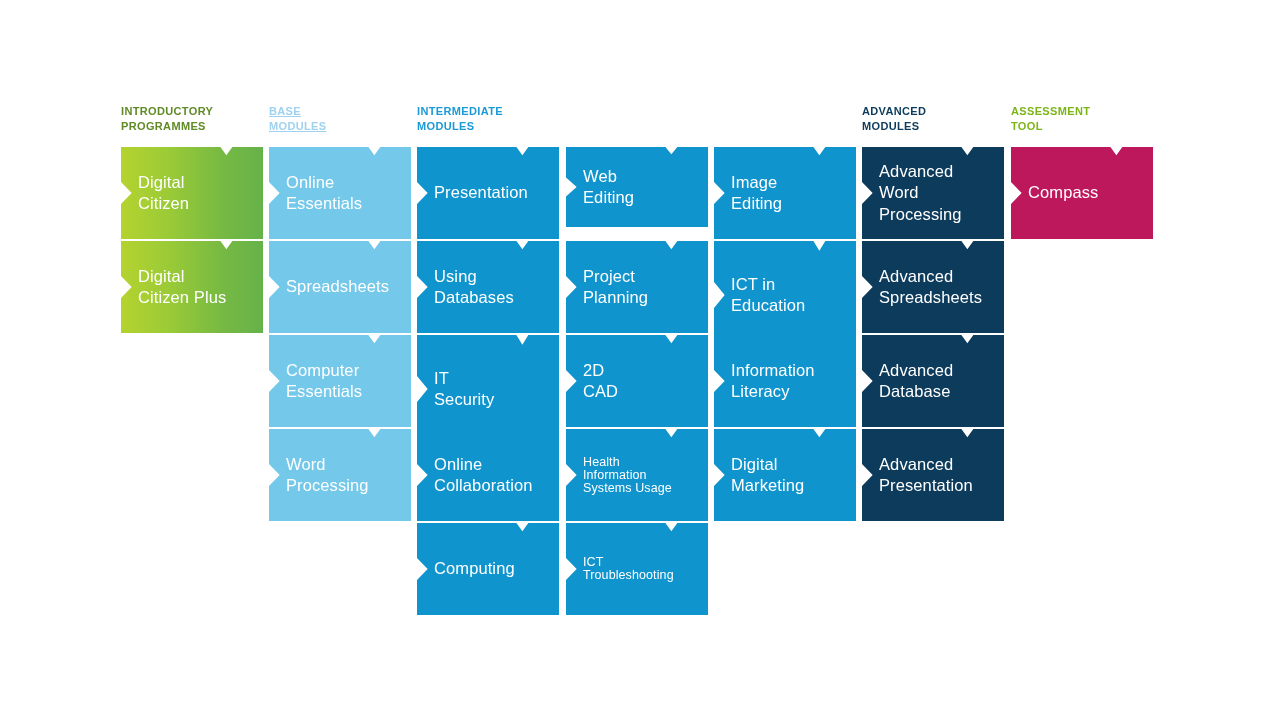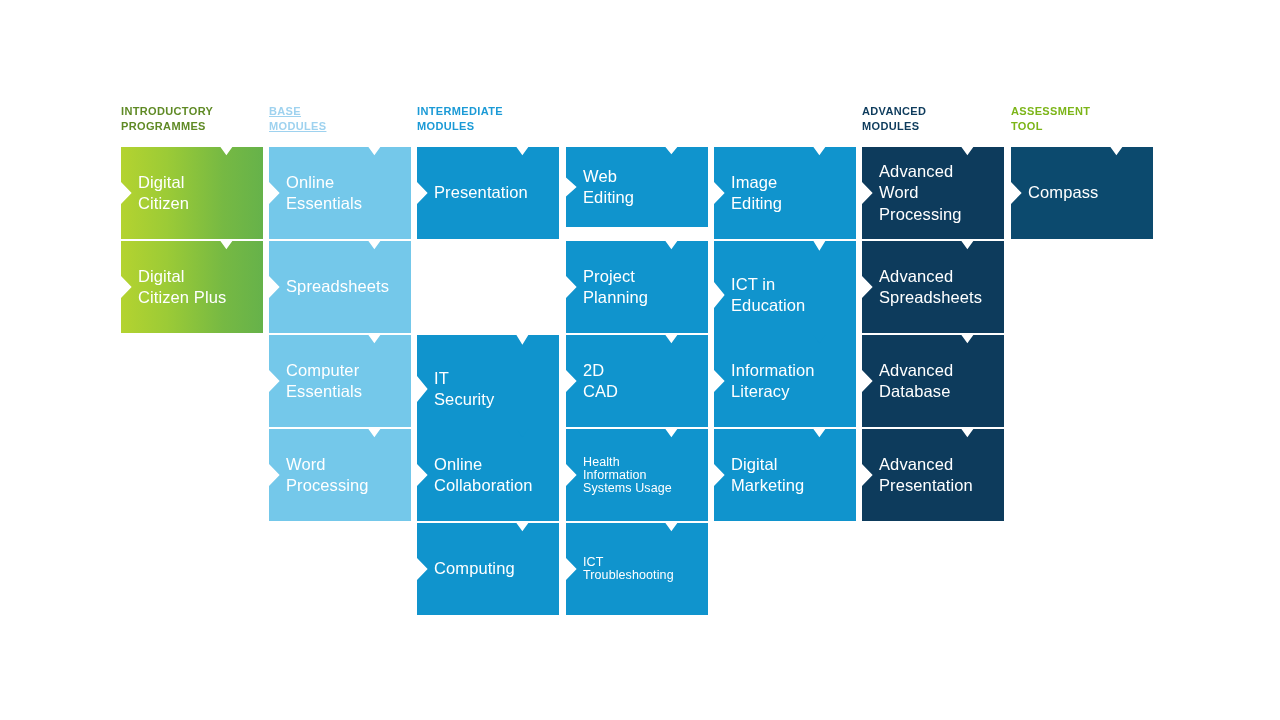--- a/index.html
+++ b/index.html
@@ -48,21 +48,21 @@
     color:#ffffff;
     font-size:16.5px;
     line-height:21.5px;
     white-space:pre-line;
     letter-spacing:.1px;
   }
   .tile.small .label{ font-size:12.5px; line-height:13px; }
 
   
   .t-green   { background:linear-gradient(90deg,#b4d330 0%,#9ccb36 32%,#76b943 72%,#66b24a 100%); }
-  .t-solid-green{ background:#0c4a6e; }
+  .t-solid-green{ background:#be185d; }
   .t-lblue   { background:#74c8ea; }
   .t-mblue   { background:#1094cd; }
   .t-navy    { background:#0d3b5c; }
 </style>
 </head>
 <body>
 
 <div id="stage">
     <div class="col-head" style="left: 121px; top: 104px; width: 202px; color: rgb(95, 138, 37);">INTRODUCTORY
 PROGRAMMES</div>
@@ -88,20 +88,24 @@
 Essentials</span>
     </div>
     <div class="tile t-lblue" style="left: 269px; top: 429px; width: 142px; height: 92px; z-index: 19;">
       <span class="label">Word
 Processing</span>
     </div>
     <div class="col-head" style="left: 417px; top: 104px; width: 202px; color: rgb(27, 154, 214);">INTERMEDIATE
 MODULES</div>
     <div class="tile t-mblue" style="left: 417px; top: 147px; width: 142px; height: 92px; z-index: 18;">
       <span class="label">Presentation</span>
+    </div>
+    <div class="tile t-mblue" style="left: 417px; top: 241px; width: 142px; height: 92px; z-index: 18;">
+      <span class="label">Using
+Databases</span>
     </div>
     <div class="tile t-mblue" style="left: 417px; top: 335px; width: 142px; height: 108px; z-index: 18;">
       <span class="label">IT
 Security</span>
     </div>
     <div class="tile t-mblue" style="left: 417px; top: 429px; width: 142px; height: 92px; z-index: 18;">
       <span class="label">Online
 Collaboration</span>
     </div>
     <div class="tile t-mblue" style="left: 417px; top: 523px; width: 142px; height: 92px; z-index: 18;">

